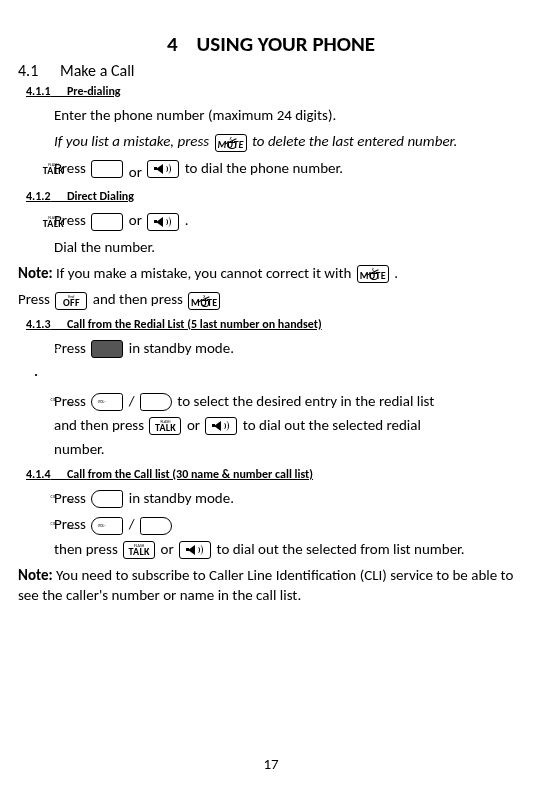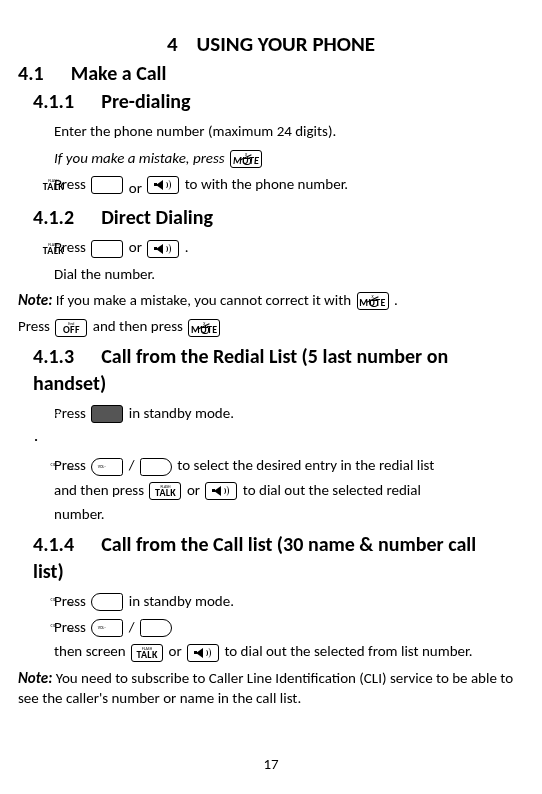--- a/index.html
+++ b/index.html
@@ -14,28 +14,29 @@
     color: #000;
     position: relative;
   }
   .h1 {
     font-weight: 700;
     font-size: 21px;
     margin-bottom: 2px;
     text-align: center;
   }
   .h2 {
-    font-weight: 700;
-    font-size: 20px;
+    font-weight: 400;
+    font-size: 16px;
     margin: 1px 0;
   }
   .h3 {
     font-weight: 700;
-    font-size: 20px;
-    margin: 1px 15px;
+    font-size: 12px;
+    margin: 1px 8px;
+    text-decoration: underline;
   }
   .num-col {
     display: inline-block;
     width: 36px;
   }
   .step {
     margin: 6px 0 6px 0;
     padding-left: 36px;
     text-indent: -36px;
   }
@@ -51,21 +52,21 @@
     margin: 6px 0;
   }
   .bullet-dot::before {
     content: "·";
     display: inline-block;
     width: 20px;
   }
   .note-line {
     margin: 6px 0;
   }
-  .note-label { font-weight: 700; font-style: italic; }
+  .note-label { font-weight: 700; }
   .key {
     display: inline-block;
     width: 30px;
     height: 16px;
     border: 1px solid #000;
     border-radius: 3px;
     background: #fff;
     vertical-align: middle;
     position: relative;
     margin: 0 2px;
@@ -170,29 +171,30 @@
 </div>
 <div class="h3">
   <span>4.1.1</span>&nbsp;&nbsp;&nbsp;&nbsp;&nbsp;
   <span>Pre-dialing</span>
 </div>
 
 <div class="step">
   <span class="num-col">1.</span><span>Enter the phone number (maximum 24 digits).</span>
 </div>
 <div class="sub-indent italic">
-  <span>If you make a mistake, press </span>
+  <span>If you list a mistake, press </span>
   <span class="key key-mute"><span class="lbl small-top">X</span><span class="lbl big-bot">MUTE</span></span>
+  <span> to delete the last entered number.</span>
 </div>
 <div class="step">
   <span class="num-col">2.</span><span>Press </span>
   <span class="key"><span class="lbl small-top">FLASH</span><span class="lbl big-bot">TALK</span></span>
   <span style="vertical-align:sub;">or</span>
   <span class="key key-speaker"><span class="waves"></span></span>
-  <span> to with the phone number.</span>
+  <span> to dial the phone number.</span>
 </div>
 
 <div class="h3">
   <span>4.1.2</span>&nbsp;&nbsp;&nbsp;&nbsp;&nbsp;
   <span>Direct Dialing</span>
 </div>
 <div class="step">
   <span class="num-col">1.</span><span>Press </span>
   <span class="key"><span class="lbl small-top">FLASH</span><span class="lbl big-bot">TALK</span></span>
   <span> or </span>
@@ -253,21 +255,21 @@
   <span class="key angled-l"><span class="lbl center" style="font-size:4px; white-space:pre;">CID
 VOL+</span></span>
   <span>  in standby mode.</span>
 </div>
 <div class="step">
   <span class="num-col">2.</span><span>Press </span>
   <span class="key angled-l"><span class="lbl center" style="font-size:4px; white-space:pre;">CID
 VOL+</span></span><span> / </span><span class="key angled-r"><span class="lbl center" style="font-size:4px;">VOL−</span></span>
 </div>
 <div class="cont">
-  <span>then screen </span>
+  <span>then press </span>
   <span class="key"><span class="lbl small-top">FLASH</span><span class="lbl big-bot">TALK</span></span>
   <span> or </span>
   <span class="key key-speaker"><span class="waves"></span></span>
   <span> to dial out the selected from list number.</span>
 </div>
 <div class="note-line">
   <span class="note-label">Note:</span><span> You need to subscribe to Caller Line Identification (CLI) service to be able to see the caller's number or name in the call list.</span>
 </div>
 
 <div class="page-num">17</div>

